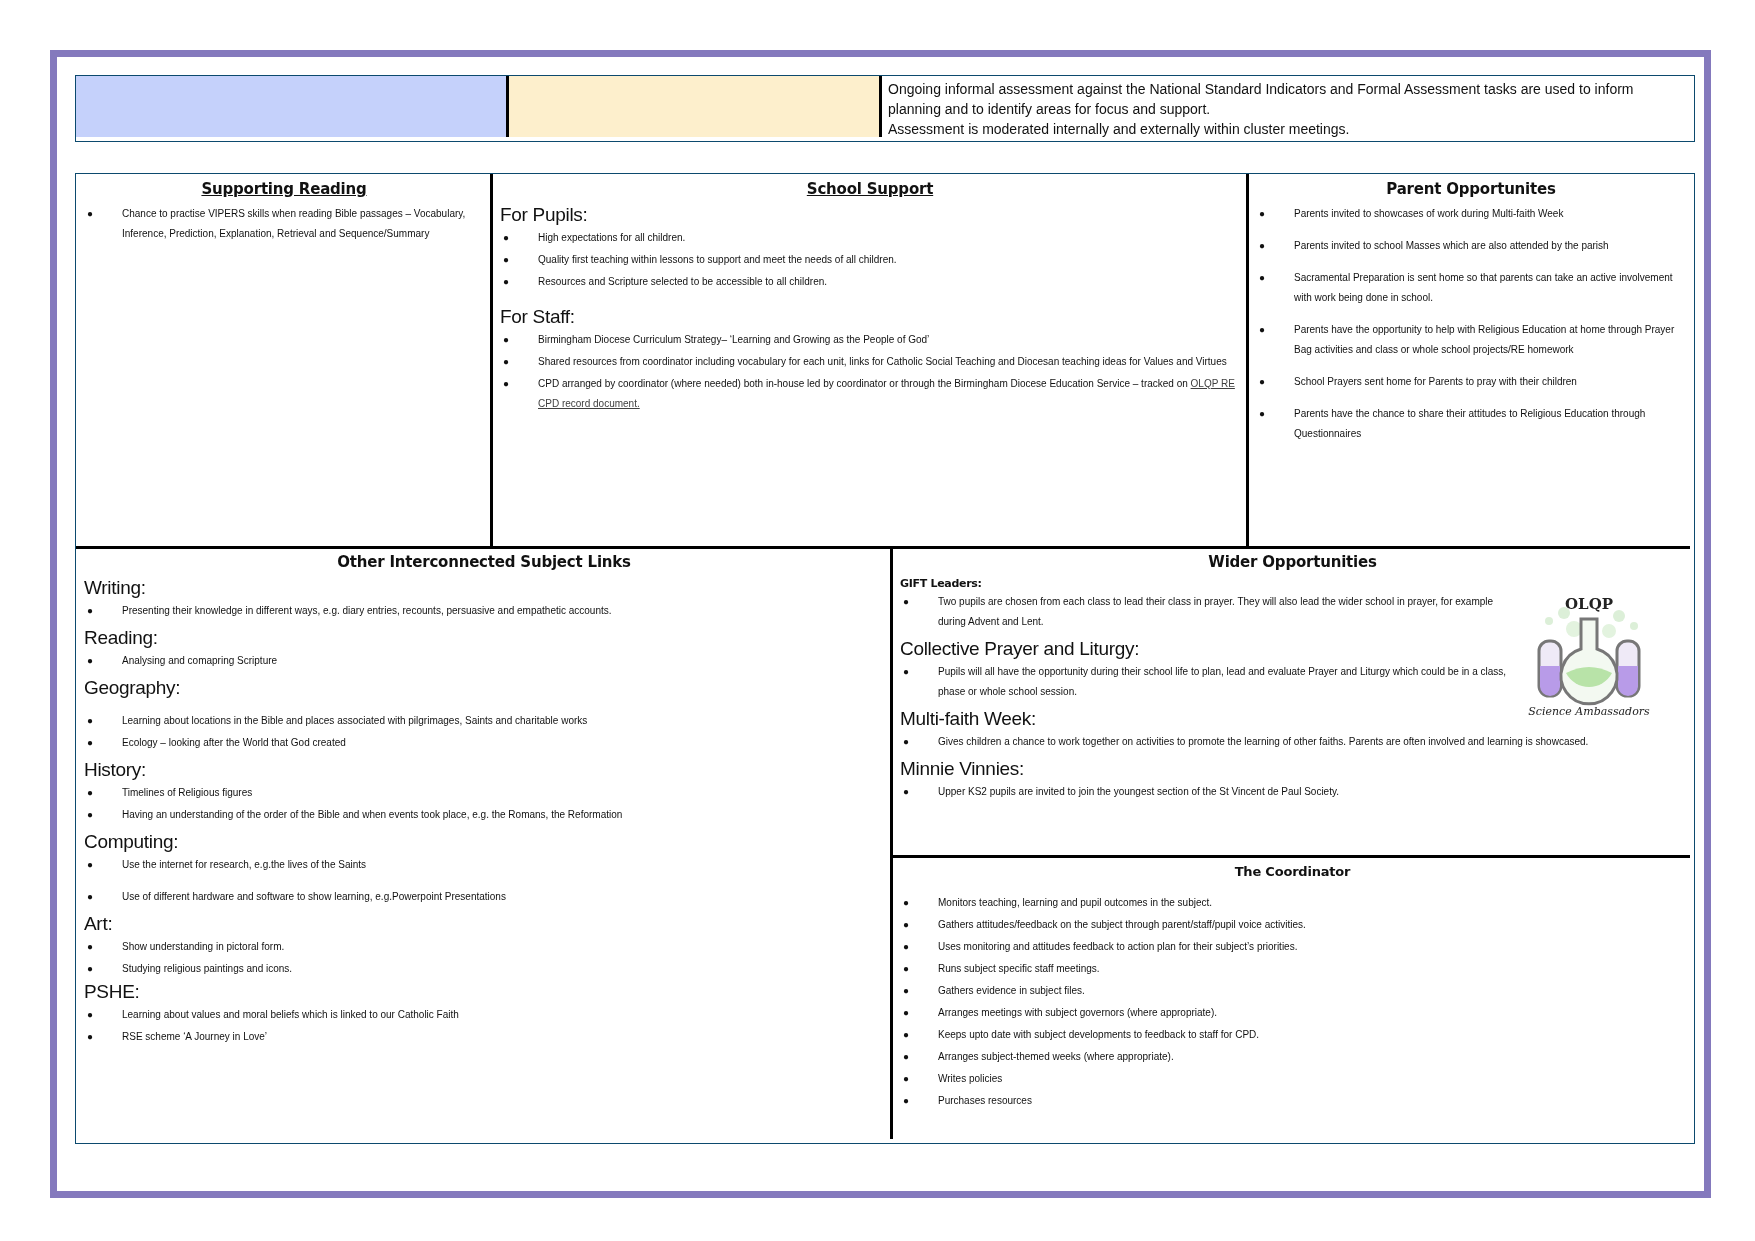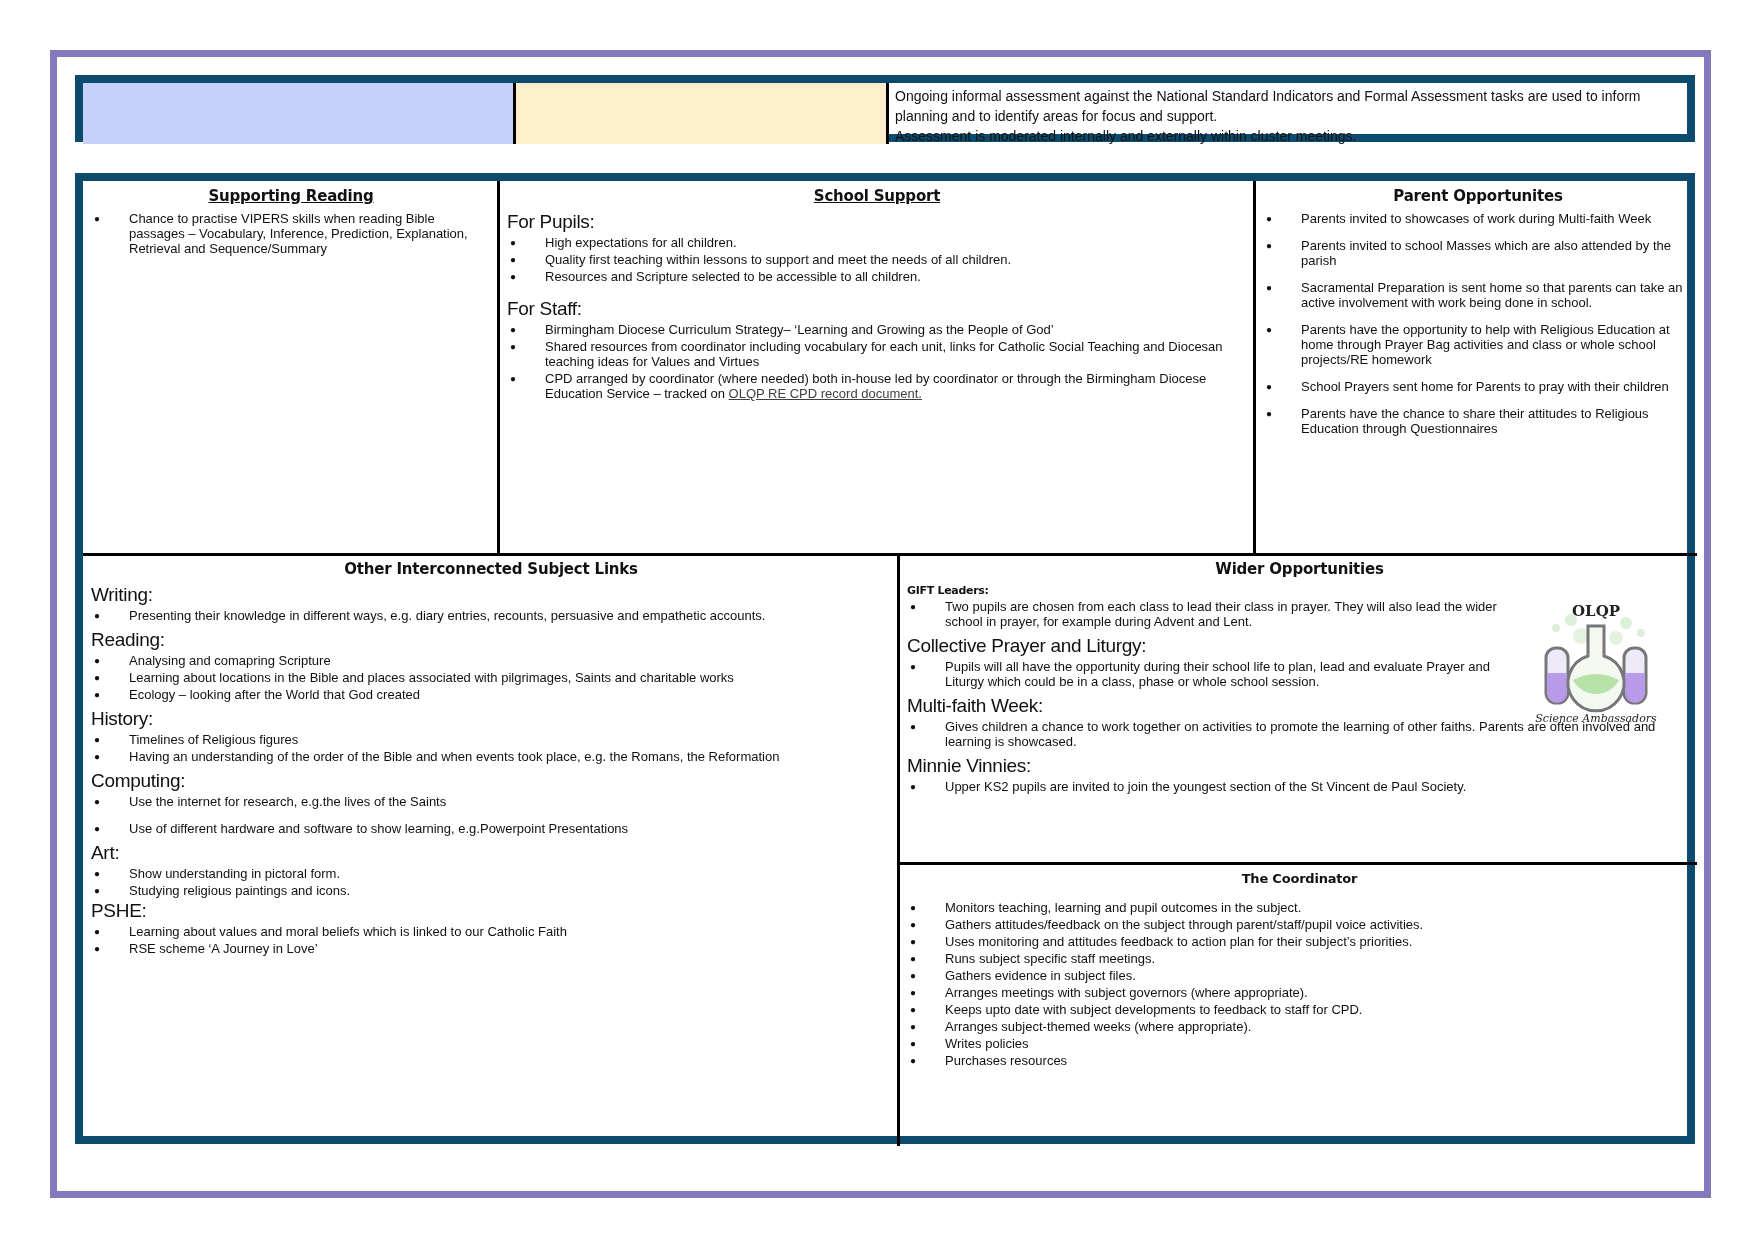--- a/index.html
+++ b/index.html
@@ -1,31 +1,31 @@
 <!DOCTYPE html>
 <html><head>
 <meta charset="utf-8">
 <style>
   html, body { margin:0; padding:0; background:#ffffff; }
   body { width:1755px; height:1241px; position:relative; overflow:hidden;
          font-family:"Liberation Sans", sans-serif; color:#111; }
   .frame { position:absolute; left:50px; top:50px; width:1647px; height:1134px;
            border:7px solid #8479bd; box-sizing:content-box; }
-  .tbl { position:absolute; border:8px solid #0c4a6e; box-sizing:border-box; }
+  .tbl { position:absolute; border:1px solid #0c4a6e; box-sizing:border-box; }
   .cell { position:absolute; box-sizing:border-box; }
   .vline { position:absolute; background:#000; width:3px; }
   .hline { position:absolute; background:#000; height:3px; }
   .txt { font-size:14.5px; line-height:20px; }
   .title { font-family:"DejaVu Sans", sans-serif; font-weight:bold; font-size:15px;
            text-align:center; margin:4px 0 6px 0; letter-spacing:-0.2px; }
   .title.u { text-decoration:underline; }
   .sub { font-size:19px; margin:6px 0 2px 0; letter-spacing:-0.3px; }
   .sub.b { font-family:"DejaVu Sans", sans-serif; font-weight:bold; font-size:11px; }
   ul { list-style:none; margin:0; padding:0; }
-  li { position:relative; padding-left:38px; font-size:13px; line-height:15px; margin:0 0 2px 0; }
+  li { position:relative; padding-left:38px; font-size:10px; line-height:20px; margin:0 0 2px 0; }
   li::before { content:"\25CF"; position:absolute; left:3px; top:0; font-size:10px; }
   .gap li { margin-bottom:12px; }
   a.link { color:#404040; text-decoration:underline;margin-top:32px; }
   .logo { position:absolute; right:26px; top:42px; width:140px; height:130px; }
 </style>
 </head>
 <body>
 
 <div class="frame"></div>
 
@@ -91,20 +91,21 @@
           <li>Presenting their knowledge in different ways, e.g. diary entries, recounts, persuasive and empathetic accounts.</li>
         </ul>
     </div>
     <div>
       <div class="sub">Reading:</div>
       <ul>
           <li>Analysing and comapring Scripture</li>
         </ul>
     </div>
     <div>
+      <div class="sub" style="margin-bottom:12px;">Geography:</div>
       <ul>
           <li>Learning about locations in the Bible and places associated with pilgrimages, Saints and charitable works</li>
           <li>Ecology – looking after the World that God created</li>
         </ul>
     </div>
     <div>
       <div class="sub">History:</div>
       <ul>
           <li>Timelines of Religious figures</li>
           <li>Having an understanding of the order of the Bible and when events took place, e.g. the Romans, the Reformation</li>

